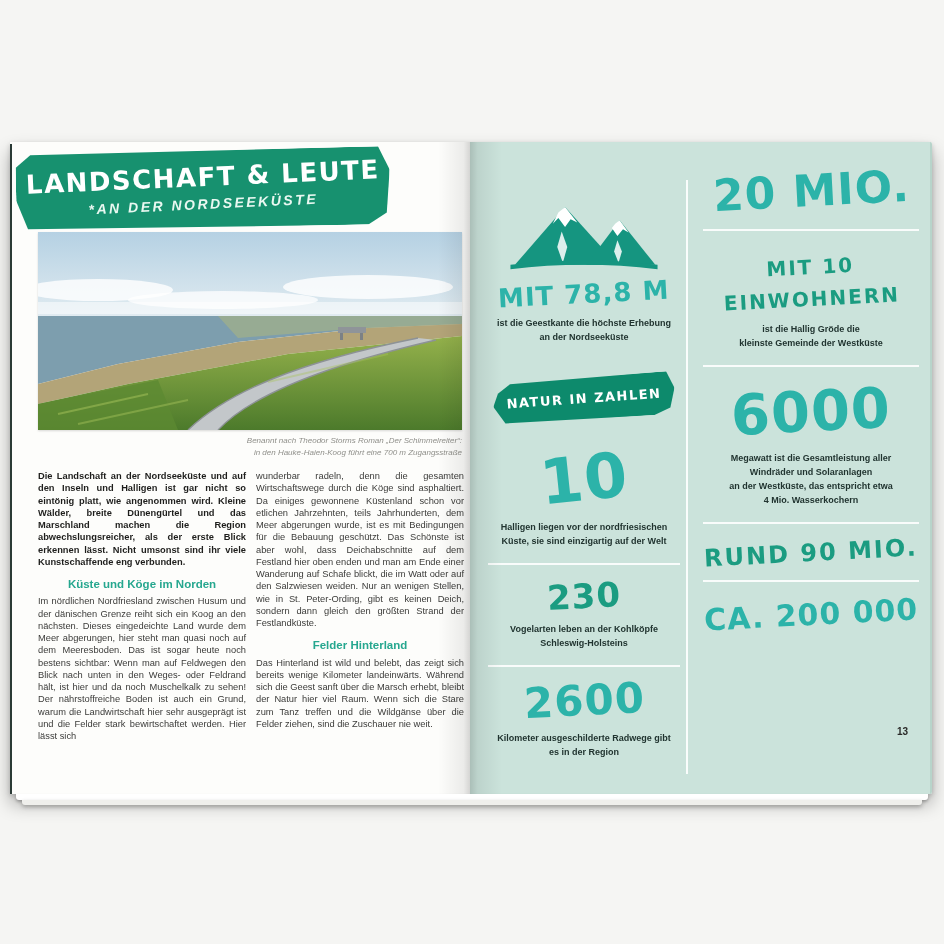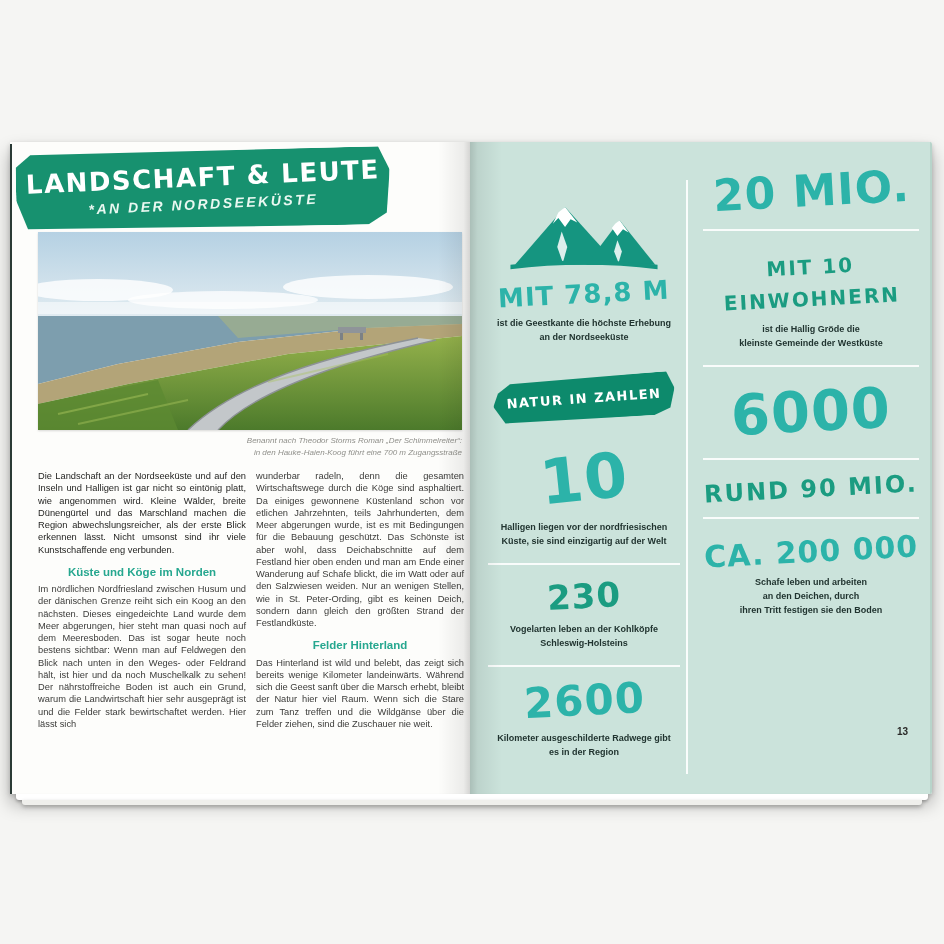--- a/index.html
+++ b/index.html
@@ -66,21 +66,21 @@
   .photo svg { display: block; width: 100%; height: 100%; }
   .photo-caption {
     position: absolute; left: 28px; top: 293px; width: 424px;
     text-align: right; font-size: 8px; color: #8f8f8a; line-height: 1.45;
     white-space: pre-line; font-style: italic;
   }
   .textcol { position: absolute; top: 328px; width: 208px; font-size: 9.3px;
     line-height: 1.32; color: #3b3b39; text-align: justify; }
   .col1 { left: 28px; }
   .col2 { left: 246px; }
-  .intro { font-weight: 400; color: #1e1e1c; margin-bottom: 4px; }
+  .intro { font-weight: 700; color: #1e1e1c; margin-bottom: 4px; }
   .sec-heading { color: #26a78f; font-size: 11.5px; font-weight: 700; margin: 9px 0 3px; text-align: center; }
   .pagenum { font-size: 10px; font-weight: 700; color: #2a2a28; }
   .pagenum-left  { position: absolute; left: 28px; top: 652px; }
   .pagenum-right { position: absolute; right: 22px; top: 584px; }
 
   
   .vdivider {
     position: absolute; left: 216px; top: 38px; width: 2px; height: 594px;
     background: rgba(255,255,255,.9);
   }
@@ -222,29 +222,30 @@
       <div class="stat-value teal v20mio">20 MIO.</div>
       <div class="hline"></div>
 
       <div class="stat-value green v10einw">MIT 10
 EINWOHNERN</div>
       <div class="stat-caption">ist die Hallig Gröde die
 kleinste Gemeinde der Westküste</div>
       <div class="hline"></div>
 
       <div class="stat-value teal v6000">6000</div>
+      <div class="stat-caption">Megawatt ist die Gesamtleistung aller
+Windräder und Solaranlagen
+an der Westküste, das entspricht etwa
+4 Mio. Wasserkochern</div>
       <div class="hline"></div>
 
       <div class="stat-value green v90mio">RUND 90 MIO.</div>
       <div class="hline"></div>
 
       <div class="stat-value teal v200000">CA. 200 000</div>
-      <div class="stat-caption">Schafe leben und arbeiten
-an den Deichen, durch
-ihren Tritt festigen sie den Boden</div>
     </div>
 
     <div class="pagenum pagenum-right">13</div>
   </div>
 
   <div class="gutter"></div>
 </div>
 
 <div class="page-edge-strip1"></div>
 <div class="page-edge-strip2"></div>

